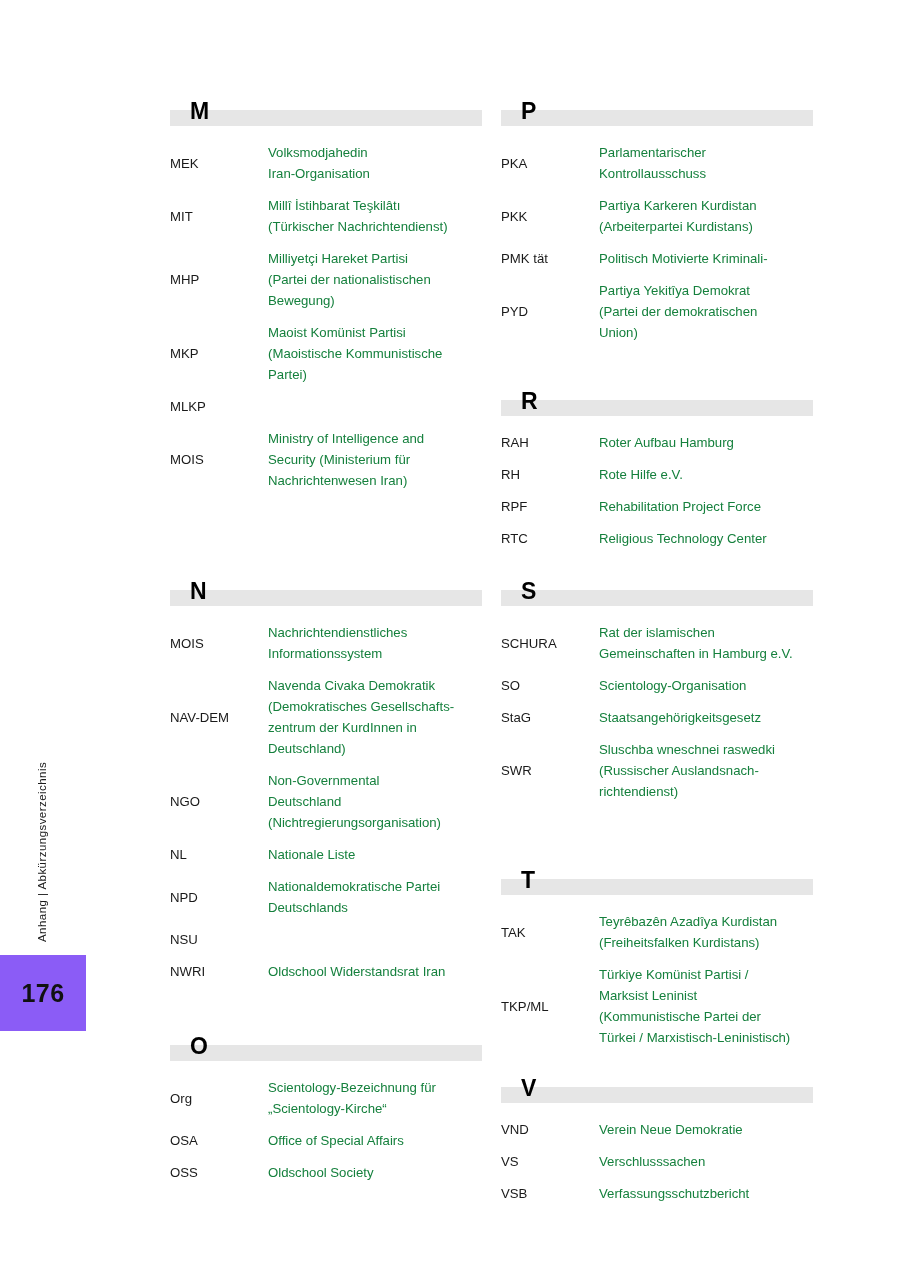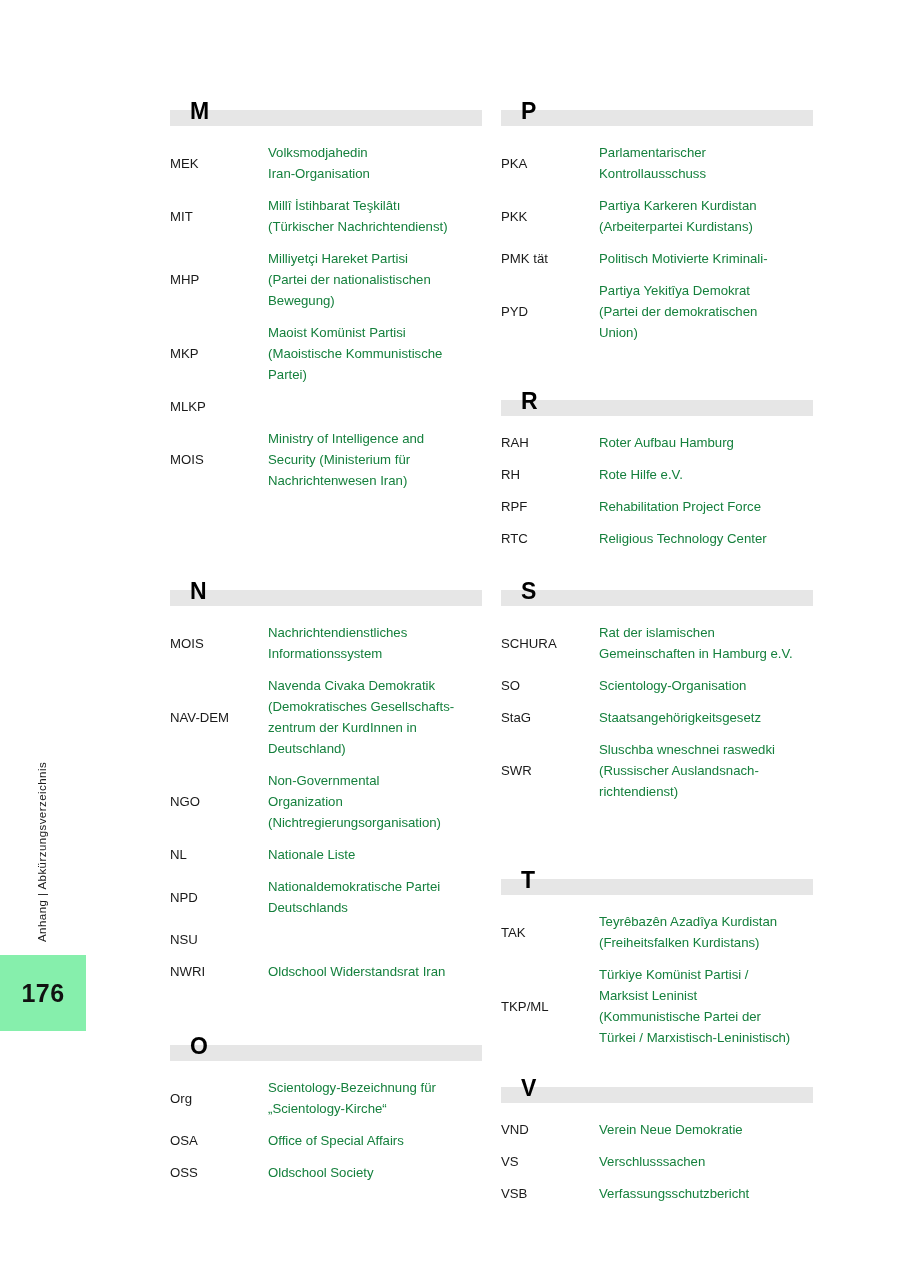--- a/index.html
+++ b/index.html
@@ -39,21 +39,21 @@
     color: #1a1a1a;
     white-space: nowrap;
     line-height: 24px;
   }
   .page-number-box {
     position: absolute;
     left: 0;
     top: 955px;
     width: 86px;
     height: 76px;
-    background: #86efac;
+    background: #8b5cf6;
     display: flex;
     align-items: center;
     justify-content: center;
   }
   .page-number-box .num {
     font-size: 25px;
     font-weight: bold;
     color: #111111;
     letter-spacing: 0.4px;
   }
@@ -193,21 +193,21 @@
           <span class="ln">Navenda Civaka Demokratik</span>
           <span class="ln">(Demokratisches Gesellschafts-</span>
           <span class="ln">zentrum der KurdInnen in</span>
           <span class="ln">Deutschland)</span>
         </div>
       </div>
       <div class="entry">
         <div class="abbr">NGO</div>
         <div class="def">
           <span class="ln">Non-Governmental</span>
-          <span class="ln">Organization</span>
+          <span class="ln">Deutschland</span>
           <span class="ln">(Nichtregierungsorganisation)</span>
         </div>
       </div>
       <div class="entry">
         <div class="abbr">NL</div>
         <div class="def">
           <span class="ln">Nationale Liste</span>
         </div>
       </div>
       <div class="entry">

